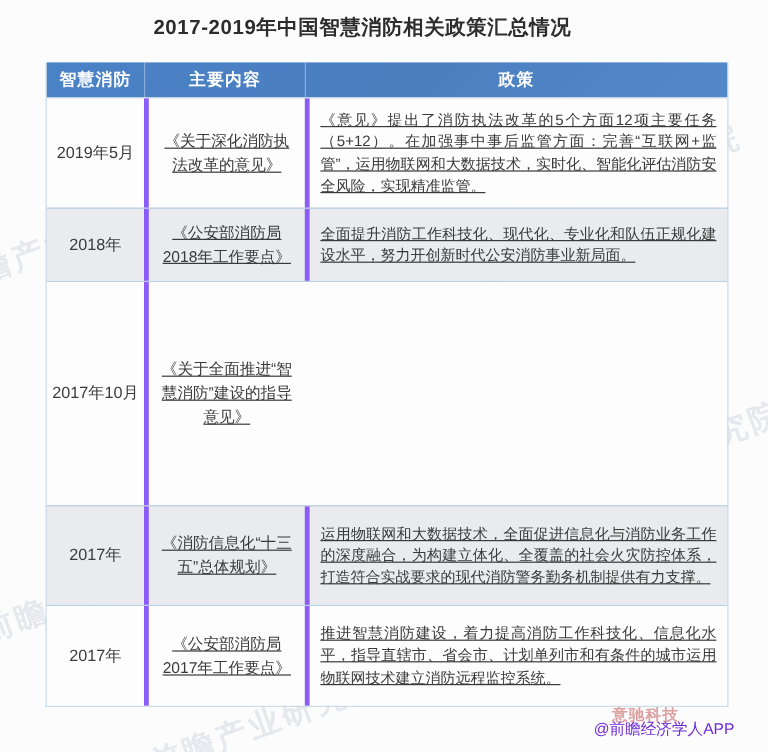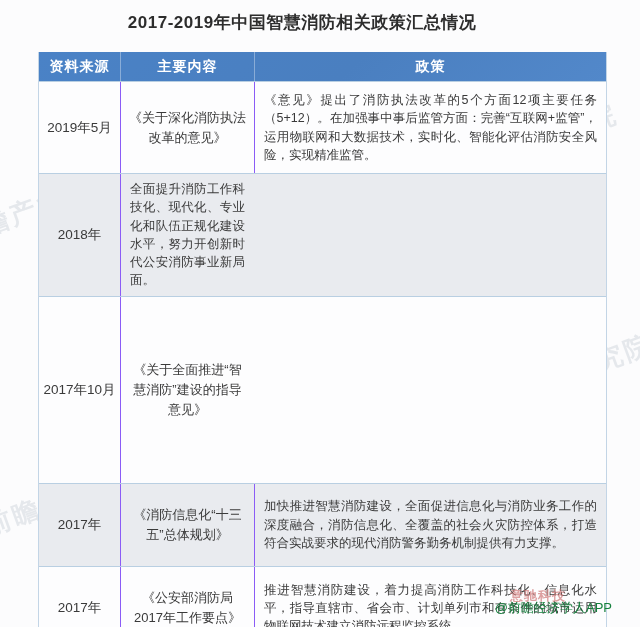--- a/index.html
+++ b/index.html
@@ -39,36 +39,36 @@
   .th + .th{border-left:1px solid rgba(255,255,255,.35);}
   .trow{border-top:1px solid #b9cfe2;}
   .trow:first-of-type{border-top:none;}
   .trow.alt{background:#e9ebef;}
   .trow:not(.alt){background:#fdfdfe;}
   .td{
     box-sizing:border-box;
     color:#3a3a3a;
     display:flex;align-items:center;
   }
-  .td + .td{border-left:1px solid #8b5cf6;}
+  .td + .td{border-left:4px solid #8b5cf6;text-decoration:underline;}
   .col-time{justify-content:center;font-size:13.5px;text-align:center;padding:4px 2px;}
   .col-policy{justify-content:center;font-size:13px;text-align:center;padding:6px 7px;line-height:20px;}
   .col-content{font-size:12.5px;line-height:18.3px;padding:6px 9px;text-align:justify;}
   .r1{min-height:91px;}
   .r2{min-height:60px;}
   .r3{min-height:186px;}
   .r4{min-height:82px;}
   .r5{min-height:83px;}
   .footer-source{
     position:absolute;left:38px;top:596px;
     font-size:12.5px;color:#4a4a4a;font-weight:bold;
   }
   .footer-credit{
     position:absolute;right:28px;top:599px;
-    font-size:13px;color:#15803d;
+    font-size:13px;color:#6d28d9;
   }
   .wm{
     position:absolute;
     color:rgba(150,162,178,.22);
     font-size:26px;letter-spacing:3px;font-weight:bold;
     transform:rotate(-20deg);
     white-space:nowrap;
     pointer-events:none;
     user-select:none;
   }
@@ -90,45 +90,46 @@
   <div class="wm" style="left:420px;top:130px;">前瞻产业研究院</div>
   <div class="wm" style="left:-50px;top:185px;">前瞻产业研究院</div>
   <div class="wm" style="left:230px;top:255px;">前瞻产业研究院</div>
   <div class="wm" style="left:455px;top:360px;">前瞻产业研究院</div>
   <div class="wm" style="left:-20px;top:475px;">前瞻产业研究院</div>
   <div class="wm" style="left:120px;top:585px;">前瞻产业研究院</div>
 
   <div class="policy-table">
 
     <div class="thead">
-      <div class="th">资料来源</div>
+      <div class="th">智慧消防</div>
       <div class="th">主要内容</div>
       <div class="th">政策</div>
     </div>
 
     <div class="trow r1">
       <div class="td col-time">2019年5月</div>
       <div class="td col-policy">《关于深化消防执法改革的意见》</div>
       <div class="td col-content">《意见》提出了消防执法改革的5个方面12项主要任务（5+12）。在加强事中事后监管方面：完善“互联网+监管”，运用物联网和大数据技术，实时化、智能化评估消防安全风险，实现精准监管。</div>
     </div>
 
     <div class="trow r2 alt">
       <div class="td col-time">2018年</div>
+      <div class="td col-policy">《公安部消防局2018年工作要点》</div>
       <div class="td col-content">全面提升消防工作科技化、现代化、专业化和队伍正规化建设水平，努力开创新时代公安消防事业新局面。</div>
     </div>
 
     <div class="trow r3">
       <div class="td col-time">2017年10月</div>
       <div class="td col-policy">《关于全面推进“智慧消防”建设的指导意见》</div>
     </div>
 
     <div class="trow r4 alt">
       <div class="td col-time">2017年</div>
       <div class="td col-policy">《消防信息化“十三五”总体规划》</div>
-      <div class="td col-content">加快推进智慧消防建设，全面促进信息化与消防业务工作的深度融合，消防信息化、全覆盖的社会火灾防控体系，打造符合实战要求的现代消防警务勤务机制提供有力支撑。</div>
+      <div class="td col-content">运用物联网和大数据技术，全面促进信息化与消防业务工作的深度融合，为构建立体化、全覆盖的社会火灾防控体系，打造符合实战要求的现代消防警务勤务机制提供有力支撑。</div>
     </div>
 
     <div class="trow r5">
       <div class="td col-time">2017年</div>
       <div class="td col-policy">《公安部消防局2017年工作要点》</div>
       <div class="td col-content">推进智慧消防建设，着力提高消防工作科技化、信息化水平，指导直辖市、省会市、计划单列市和有条件的城市运用物联网技术建立消防远程监控系统。</div>
     </div>
 
   </div>
 

